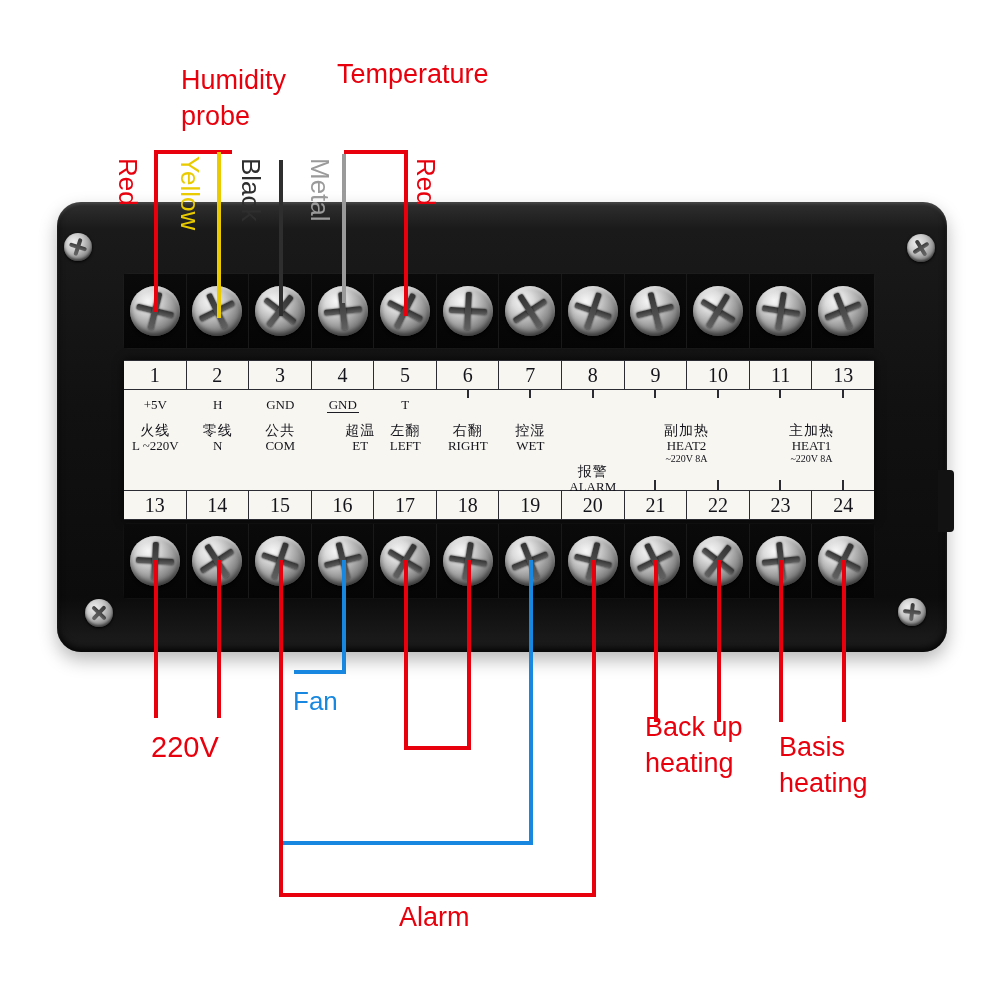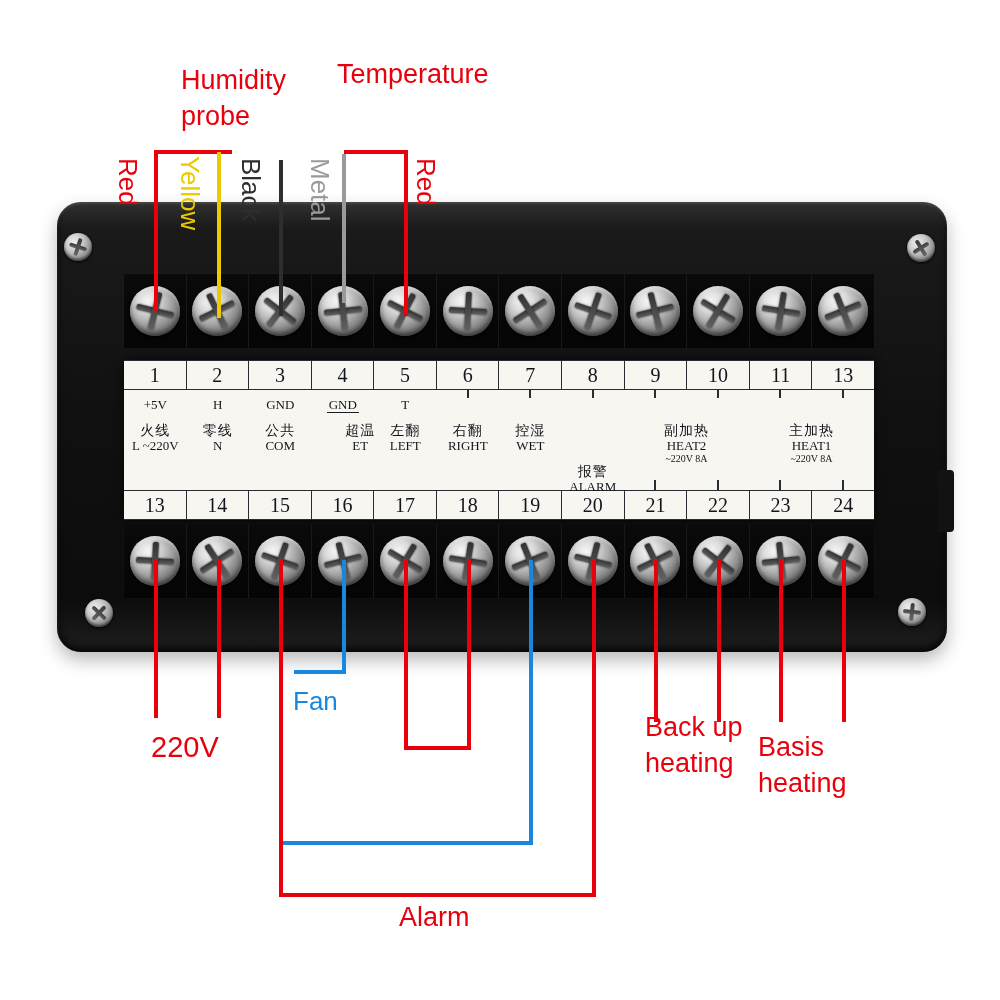--- a/index.html
+++ b/index.html
@@ -288,18 +288,18 @@
 
   <div class="ann big" style="left: 151px; top: 729px; color: rgb(232, 0, 13);">220V</div>
   <div class="ann" style="left: 293px; top: 683px; font-size: 26px; color: rgb(23, 135, 224);">Fan</div>
   <div class="ann" style="left: 309px; top: 756px; color: rgb(232, 0, 13);">
   </div>
   <div class="ann" style="left: 399px; top: 899px; color: rgb(232, 0, 13);">Alarm</div>
   <div class="ann" style="left: 645px; top: 709px; color: rgb(232, 0, 13);">
     <div>Back up</div>
     <div>heating</div>
   </div>
-  <div class="ann" style="left: 758px; top: 729px; color: rgb(232, 0, 13);">
+  <div class="ann" style="left: 779px; top: 729px; color: rgb(232, 0, 13);">
     <div>Basis</div>
     <div>heating</div>
   </div>
 
 </div>
 
 </body></html>

